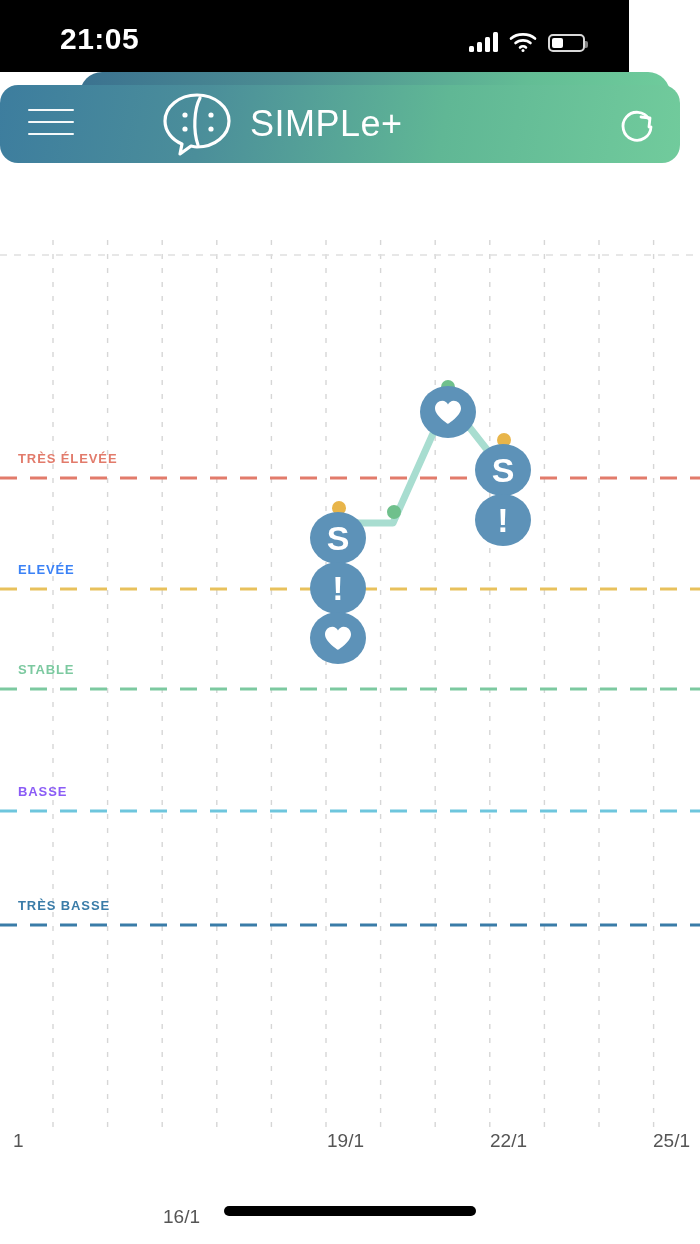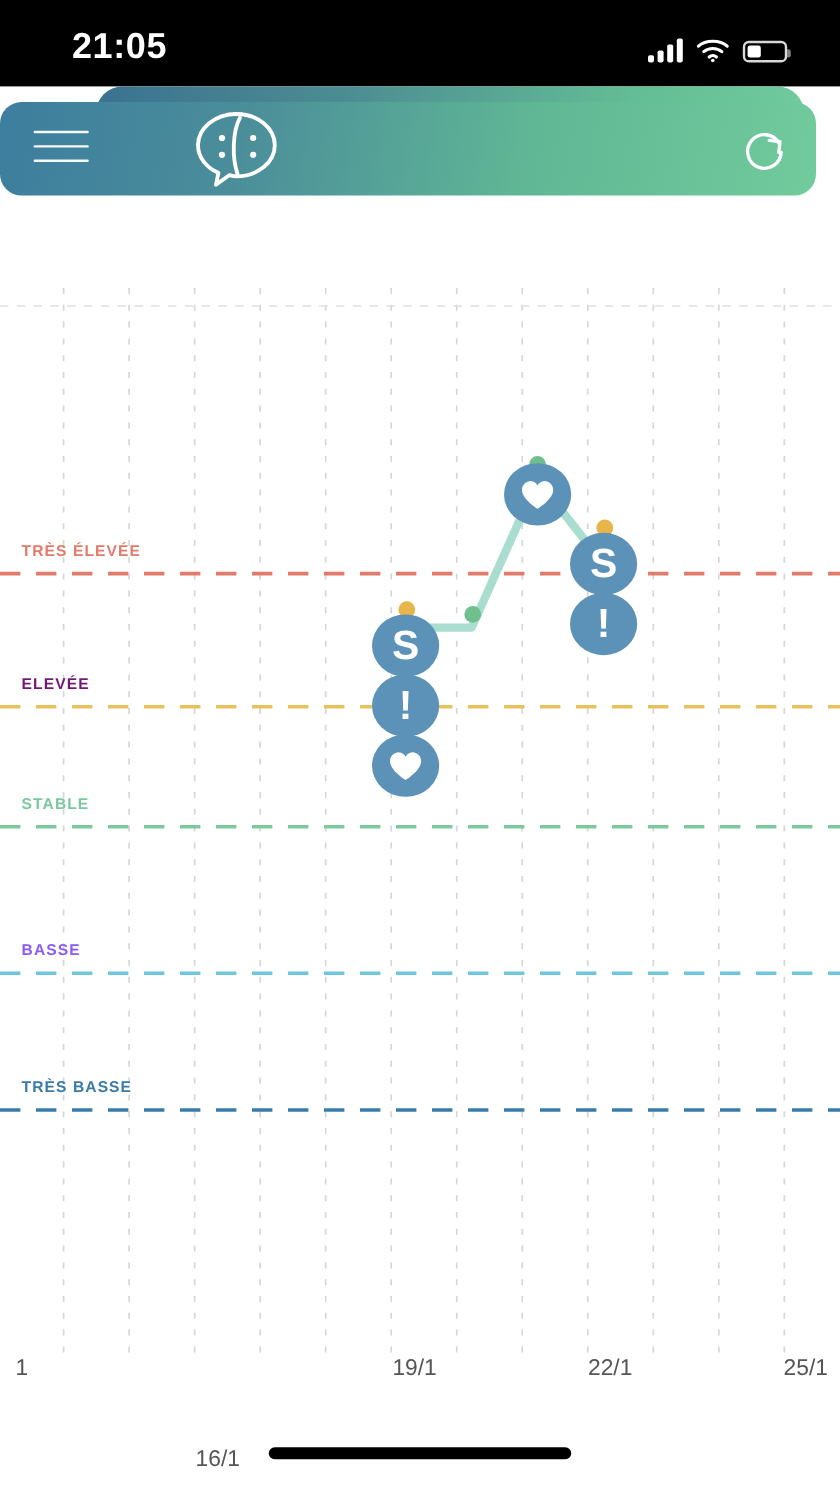--- a/index.html
+++ b/index.html
@@ -6,21 +6,21 @@
   html, body {
     width:700px; height:1244px;
     background:#ffffff;
     font-family:"Liberation Sans", sans-serif;
     overflow:hidden;
   }
   #screen { position:relative; width:700px; height:1244px; background:#fff; }
 
   
   .statusbar{
-    position:absolute; left:0; top:0; width:700px; height:72px;
+    position:absolute; left:0; top:0; width:629px; height:72px;
     background:#000; color:#fff;
   }
   .status-time{
     position:absolute; left:60px; top:22px;
     font-size:30px; font-weight:bold; letter-spacing:.5px; color:#fff;
   }
   .status-right{
     position:absolute; right:44px; top:26px;
     display:flex; align-items:flex-end; gap:11px; height:26px;
   }
@@ -148,20 +148,21 @@
     <div class="brand">
       <svg width="74" height="66" viewBox="0 0 74 66">
         <path d="M37 4 C19 4 5 16 5 30 C5 40 12 49 22 53 L20 63 L31 55 C33 55.5 35 56 37 56
                  C55 56 69 44 69 30 C69 16 55 4 37 4 Z" fill="none" stroke="#fff" stroke-width="3.2" stroke-linejoin="round"></path>
         <path d="M40 7 C34 18 33 40 38 54" fill="none" stroke="#fff" stroke-width="3.2" stroke-linecap="round"></path>
         <circle cx="25" cy="24" r="2.6" fill="#fff"></circle>
         <circle cx="25" cy="38" r="2.6" fill="#fff"></circle>
         <circle cx="51" cy="24" r="2.6" fill="#fff"></circle>
         <circle cx="51" cy="38" r="2.6" fill="#fff"></circle>
       </svg>
+      <div class="brand-title">SIMPLe+</div>
     </div>
 
     <div class="refresh-btn">
       <svg width="42" height="42" viewBox="0 0 42 42">
         <path d="M33 14 A14 14 0 1 0 35 22" fill="none" stroke="#fff" stroke-width="2.8" stroke-linecap="round"></path>
         <path d="M25 12 L34 13 L33 22" fill="none" stroke="#fff" stroke-width="2.8" stroke-linecap="round" stroke-linejoin="round"></path>
       </svg>
     </div>
   </div>
 
@@ -188,21 +189,21 @@
         <line x1="0" y1="571" x2="700" y2="571" stroke="#6ec6dd" stroke-width="3" stroke-dasharray="17 13"></line>
         <line x1="0" y1="685" x2="700" y2="685" stroke="#3a7ca8" stroke-width="3" stroke-dasharray="17 13"></line>
         <polyline points="338,283 393,283 448,160 503,230" fill="none" stroke="#a8ddd0" stroke-width="7" stroke-linecap="round" stroke-linejoin="round"></polyline>
         <circle cx="339" cy="268" r="7" fill="#e8b54a"></circle>
         <circle cx="394" cy="272" r="7" fill="#6fc08c"></circle>
         <circle cx="448" cy="147" r="7" fill="#6fc08c"></circle>
         <circle cx="504" cy="200" r="7" fill="#e8b54a"></circle>
       </svg>
     <div id="ylabels">
         <div class="ylabel" style="left: 18px; top: 211px; color: rgb(226, 123, 107);">TRÈS ÉLEVÉE</div>
-        <div class="ylabel" style="left: 18px; top: 322px; color: #701a75;">ELEVÉE</div>
+        <div class="ylabel" style="left: 18px; top: 322px; color: #3b82f6;">ELEVÉE</div>
         <div class="ylabel" style="left: 18px; top: 422px; color: rgb(124, 201, 160);">STABLE</div>
         <div class="ylabel" style="left: 18px; top: 544px; color: #8b5cf6;">BASSE</div>
         <div class="ylabel" style="left: 18px; top: 658px; color: rgb(58, 124, 168);">TRÈS BASSE</div>
       </div>
     <div id="xlabels">
         <div class="xlabel" style="left: 13px; top: 890px;">1</div>
         <div class="xlabel" style="left: 163px; top: 934px; margin-top: 32px;">16/1</div>
         <div class="xlabel" style="left: 327px; top: 890px;">19/1</div>
         <div class="xlabel" style="left: 490px; top: 890px; text-align: center;">22/1</div>
         <div class="xlabel" style="left: 653px; top: 890px;">25/1</div>

